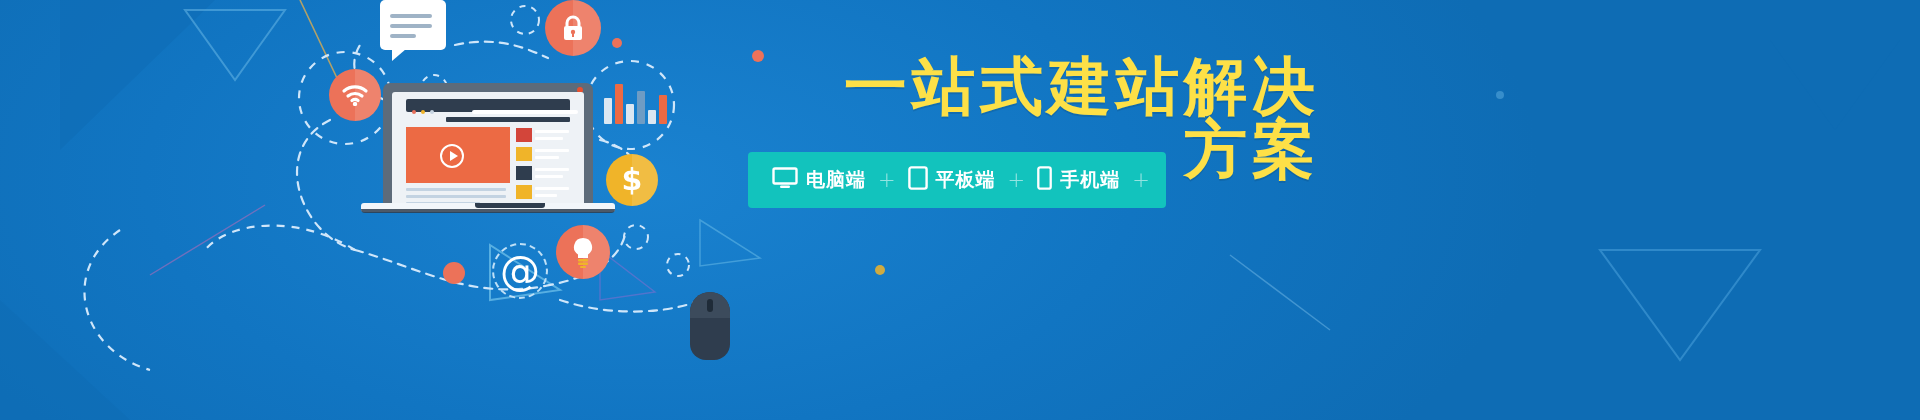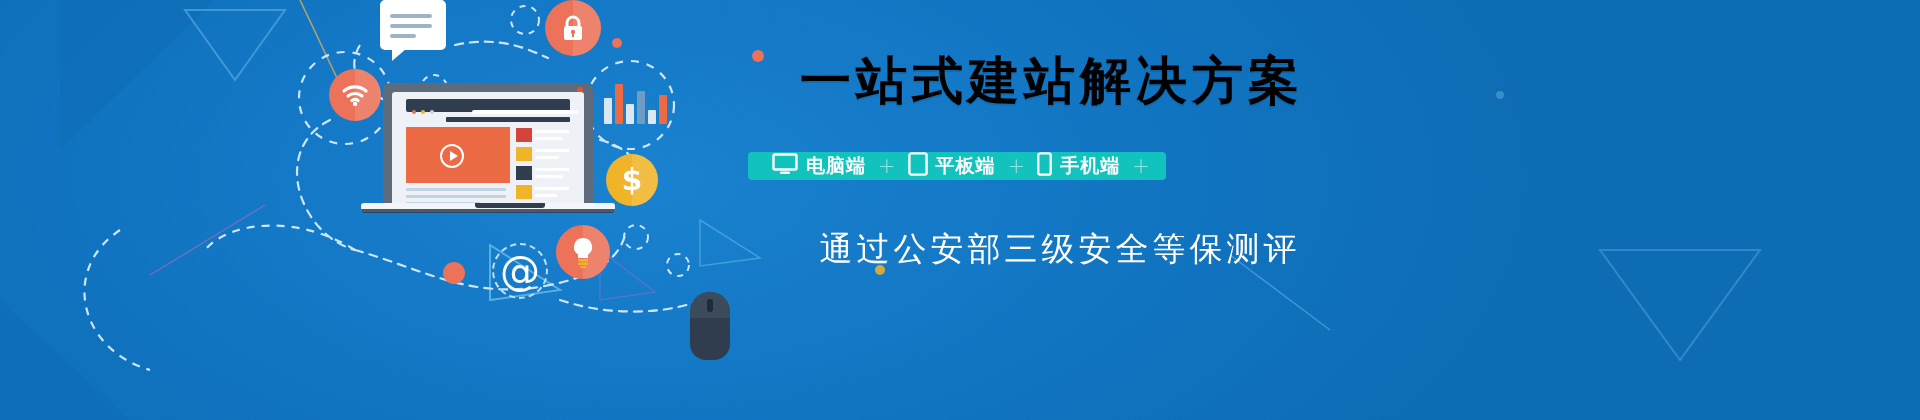--- a/index.html
+++ b/index.html
@@ -58,24 +58,24 @@
   .mouse-wheel{position:absolute;left:17px;top:7px;width:6px;height:13px;background:#1f2b38;border-radius:3px;}
 
   
   .at-circle{position:absolute;left:492px;top:243px;width:56px;height:56px;border:2px dashed #bfe0f7;border-radius:50%;}
   .at-glyph{position:absolute;left:492px;top:243px;width:56px;height:56px;display:flex;align-items:center;justify-content:center;
     color:#fff;font-size:40px;line-height:1;font-family:"DejaVu Sans",sans-serif;}
   .dot{position:absolute;border-radius:50%;}
 
   
   .right{position:absolute;left:760px;top:0;width:1160px;height:420px;}
-  .headline{position:absolute;left:40px;top:55px;width:520px;text-align:left;
-    color:#000000;font-size:51px;font-weight:bold;letter-spacing:5px;line-height:1;
+  .headline{position:absolute;left:40px;top:55px;width:520px;text-align:right;
+    color:#fde047;font-size:63px;font-weight:bold;letter-spacing:5px;line-height:1;
     text-shadow:0 2px 0 rgba(0,0,0,.10);}
-  .pill{position:absolute;left:-12px;top:152px;display:flex;align-items:center;height:28px;
+  .pill{position:absolute;left:-12px;top:152px;display:flex;align-items:center;height:56px;
     background:#12c3bd;border-radius:4px;padding:0 14px;}
   .pill .seg{display:flex;align-items:center;gap:8px;padding:0 10px;}
   .pill .lbl{color:#fff;font-size:19px;font-weight:bold;letter-spacing:1px;white-space:nowrap;}
   .plus{color:rgba(255,255,255,.55);font-size:21px;font-weight:300;padding:0 2px;}
   .tagline{position:absolute;left:40px;top:232px;width:520px;text-align:center;
     color:#ffffff;font-size:33px;letter-spacing:4px;line-height:1;font-weight:500;}
 </style>
 </head>
 <body>
 
@@ -255,15 +255,14 @@
             <rect x="1.3" y="1.3" width="12.4" height="21.4" rx="2" fill="none" stroke="#fff" stroke-width="2.3"></rect>
           </svg>
         </span>
         <span class="lbl">手机端</span>
       </div>
 
       <span class="plus">+</span>
 
     </div>
 
-    <div class="tagline">通过公安部三级安全等保测评</div>
   </div>
 </div>
 
 </body></html>

